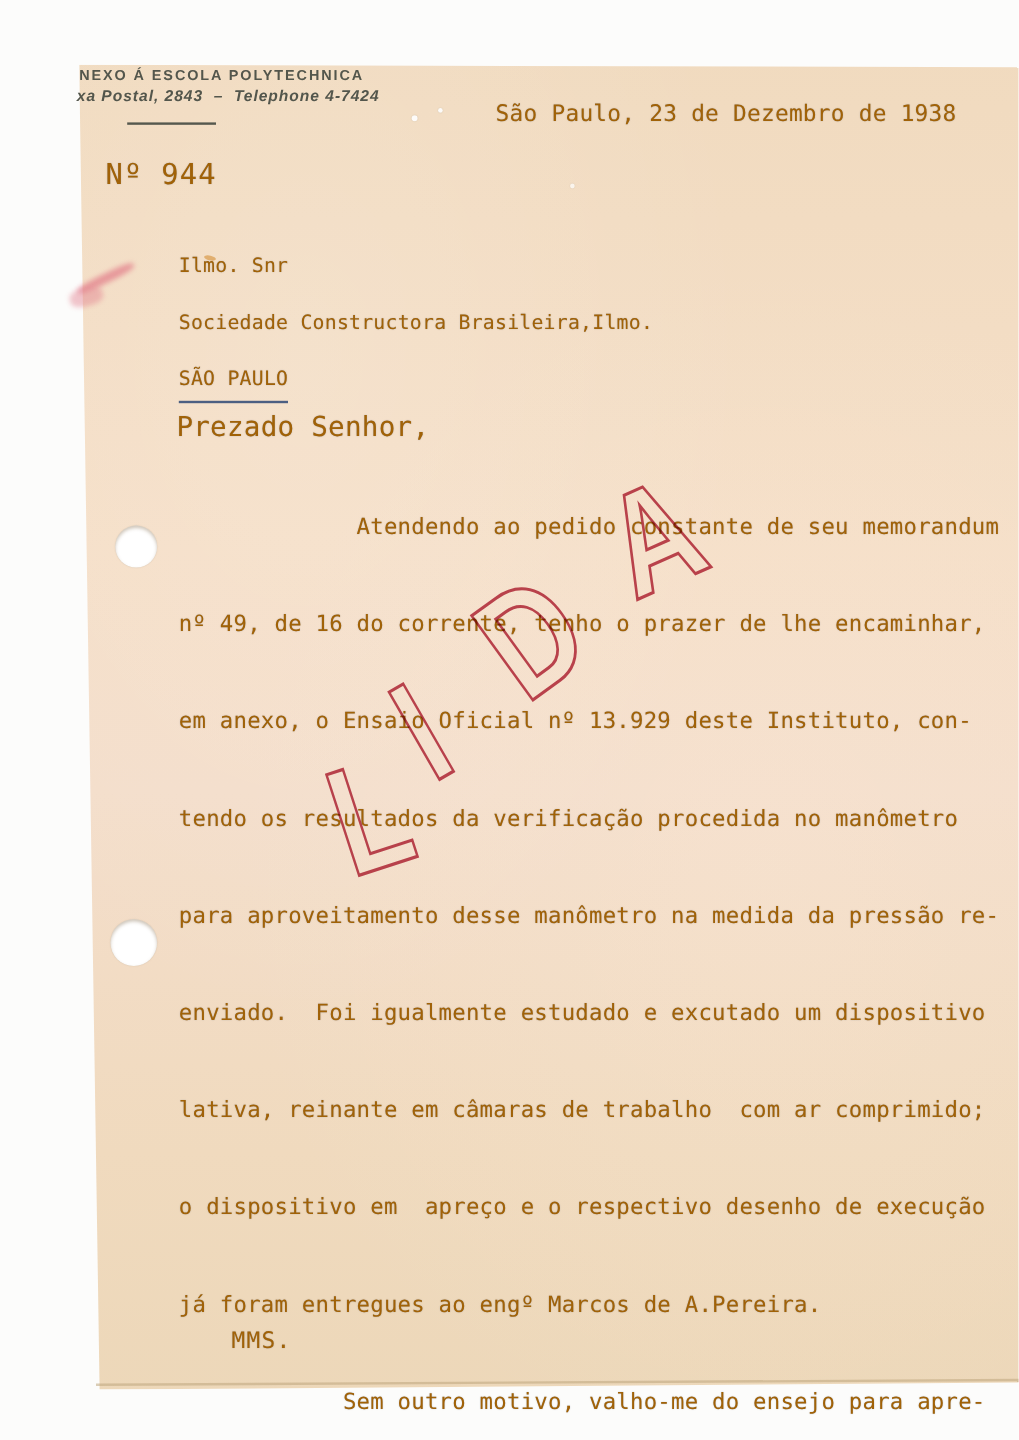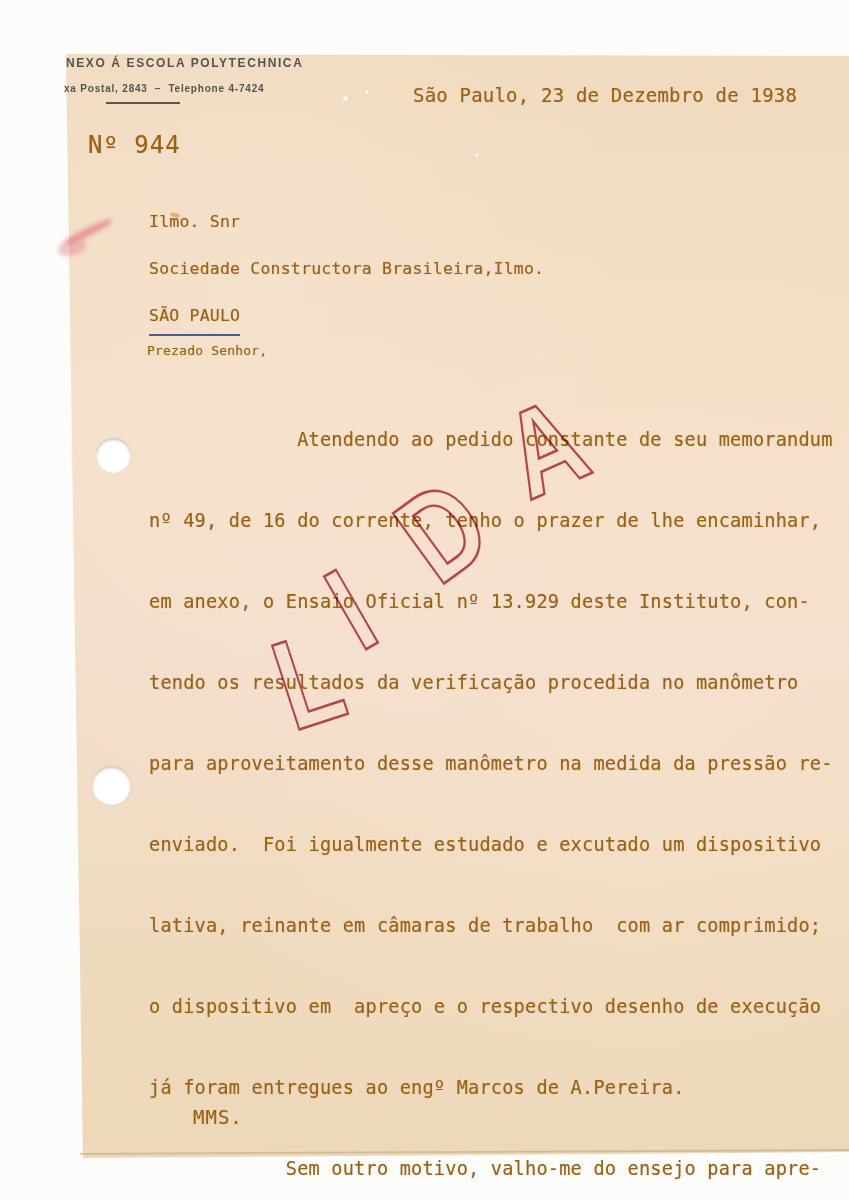--- a/index.html
+++ b/index.html
@@ -32,27 +32,27 @@
     white-space:pre;
   }
   .letterhead-line{
     position:absolute;
     font-family:"Liberation Sans","DejaVu Sans",sans-serif;
     font-weight:bold;
     color:#53564c;
     white-space:pre;
   }
   .lh1{left:66px;top:56px;font-size:12px;letter-spacing:1.6px;}
-  .lh2{left:64px;top:83px;font-size:10px;letter-spacing:.8px;}
+  .lh2{left:64px;top:72px;font-size:13px;letter-spacing:.8px;font-style:italic;}
   .lh-rule{position:absolute;left:106px;top:102px;width:74px;height:2px;background:#55584e;}
   .date-line{left:413px;top:84px;font-size:19px;}
   .ref-number{left:88px;top:131px;font-size:24px;letter-spacing:1px;}
   .recipient{left:149px;top:183px;font-size:16.5px;line-height:15.6px;}
   .recipient .city{display:inline-block;border-bottom:2.5px solid #4c5f82;padding-bottom:11px;}
-  .salutation{left:147px;top:343px;font-size:13px;}
+  .salutation{left:147px;top:343px;font-size:23px;}
   .body-block{left:149px;top:372px;font-size:18.6px;line-height:27px;}
   .initials{left:193px;top:1106px;font-size:19px;letter-spacing:1px;}
   
   .stamp-svg{position:absolute;left:0;top:0;mix-blend-mode:multiply;opacity:.92;}
   .stamp-svg text{
     font-family:"Liberation Sans","DejaVu Sans",sans-serif;
     font-weight:bold;fill:none;
   }
   
   .punch-hole{

